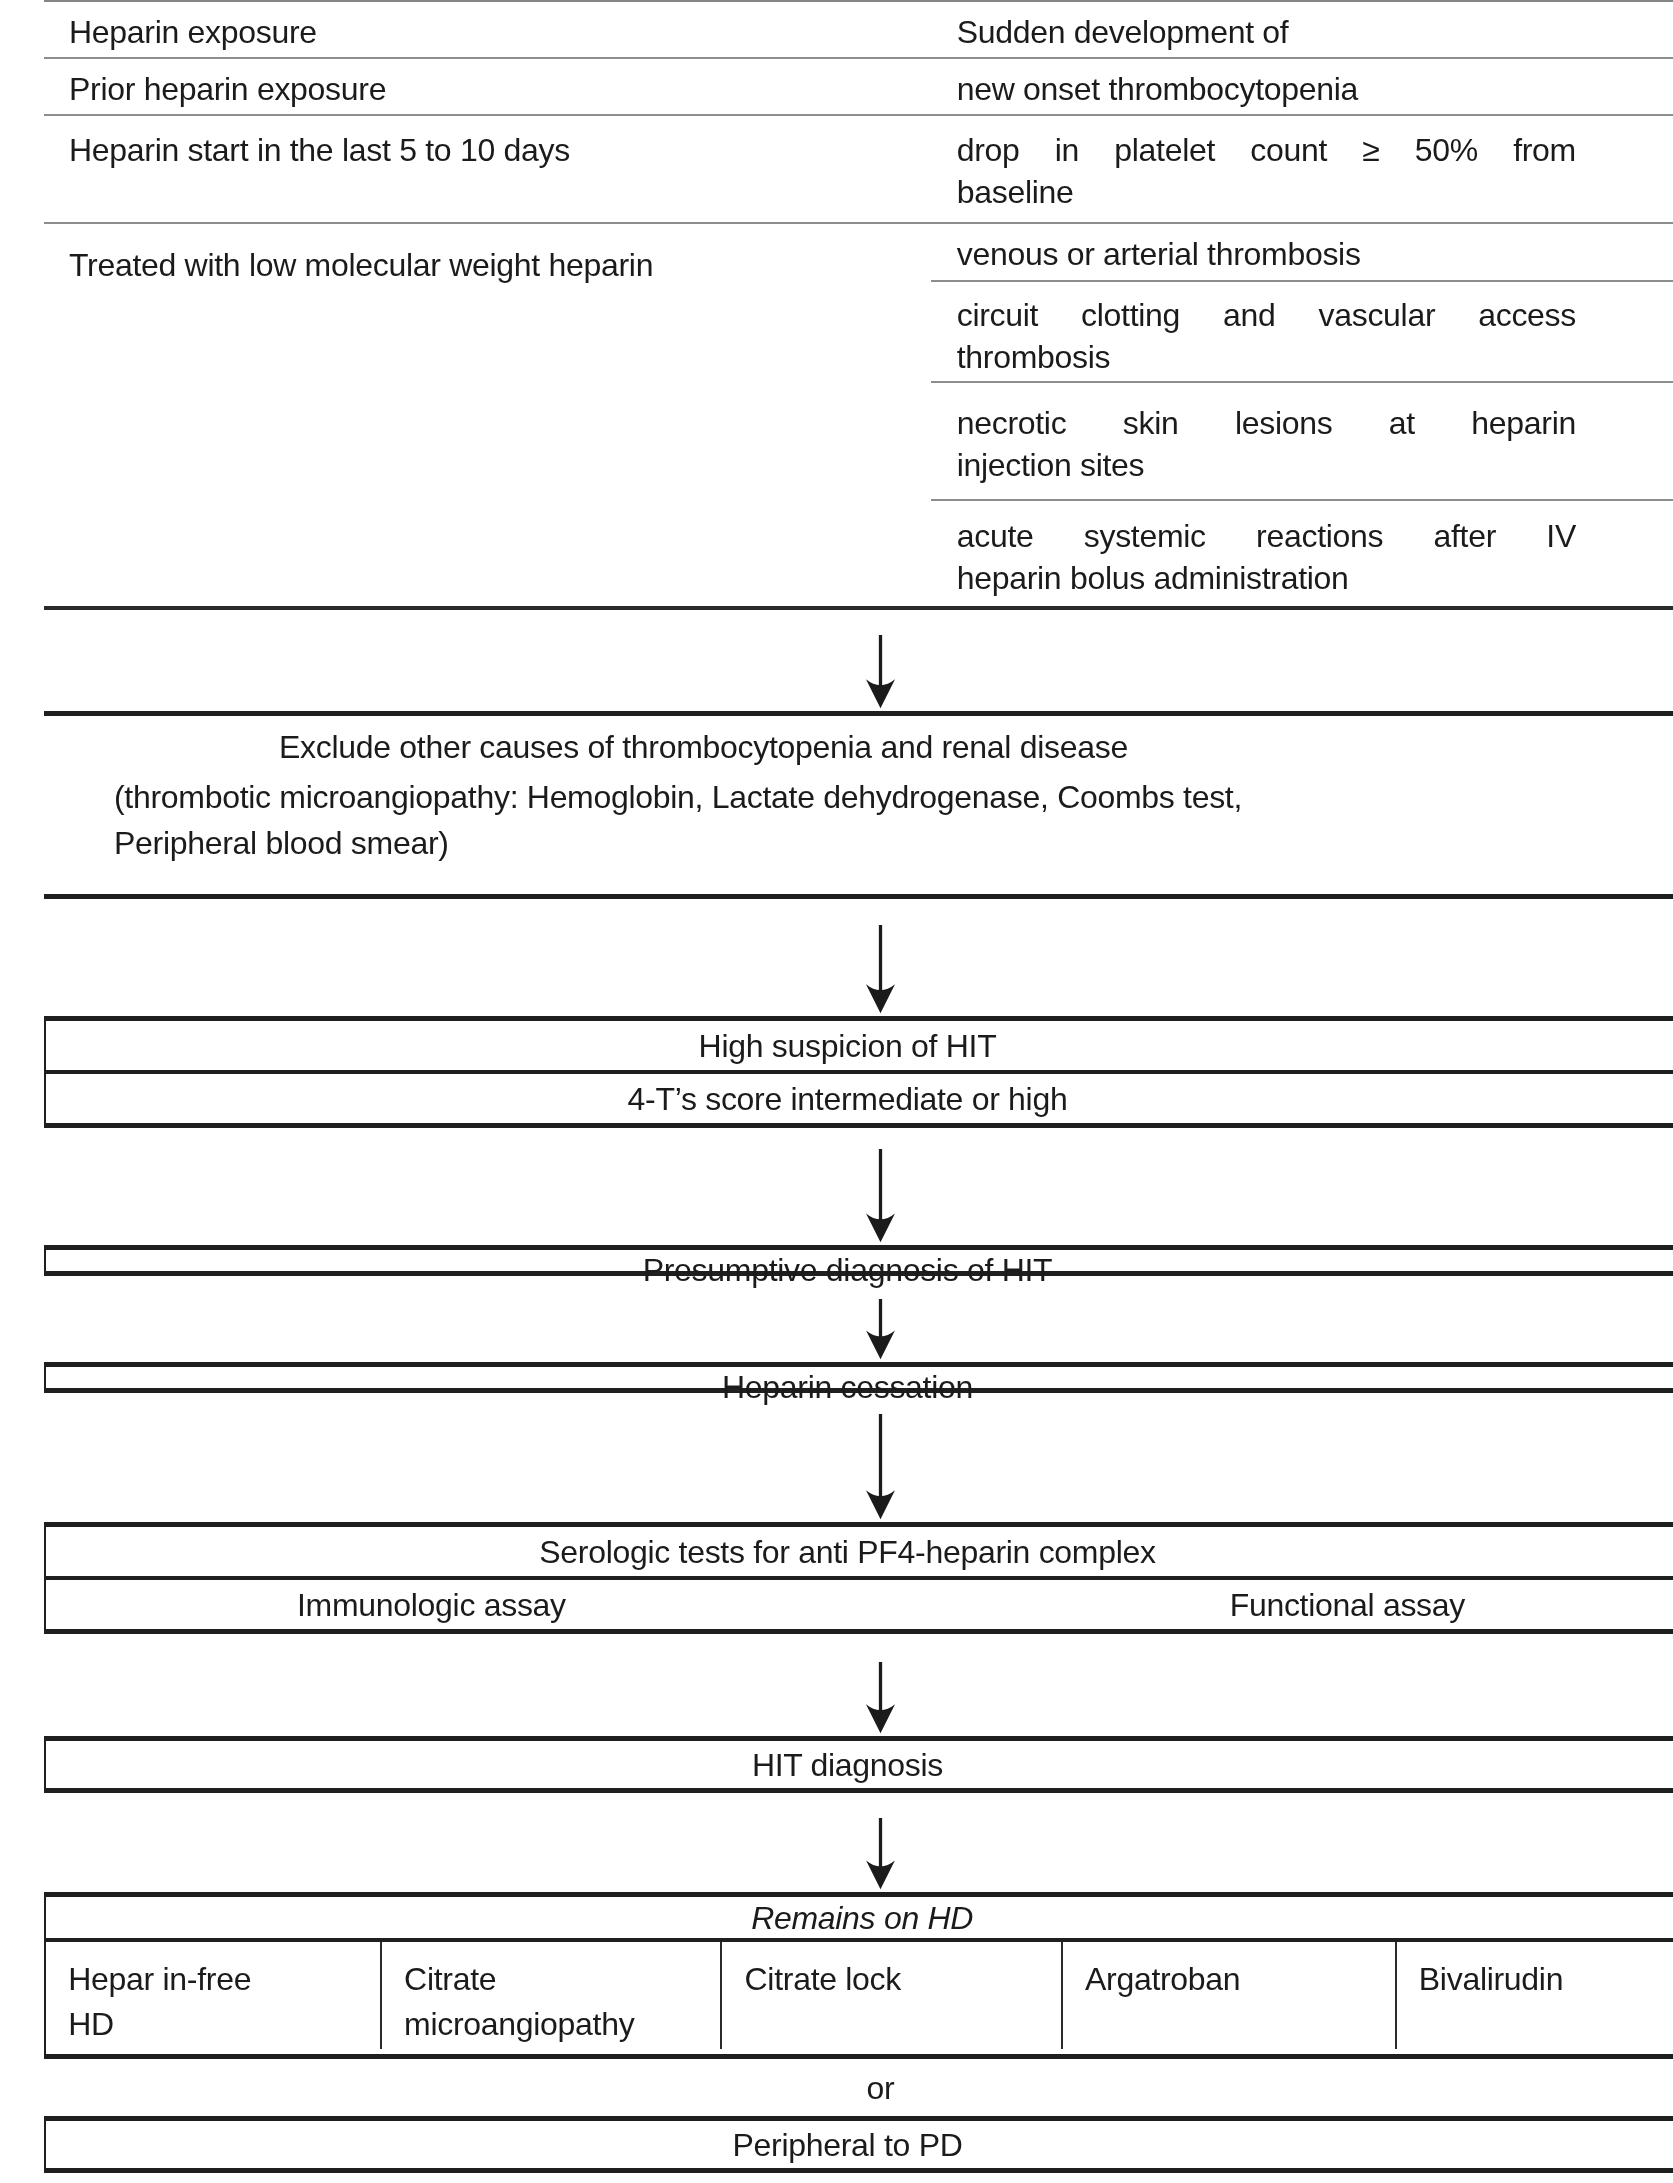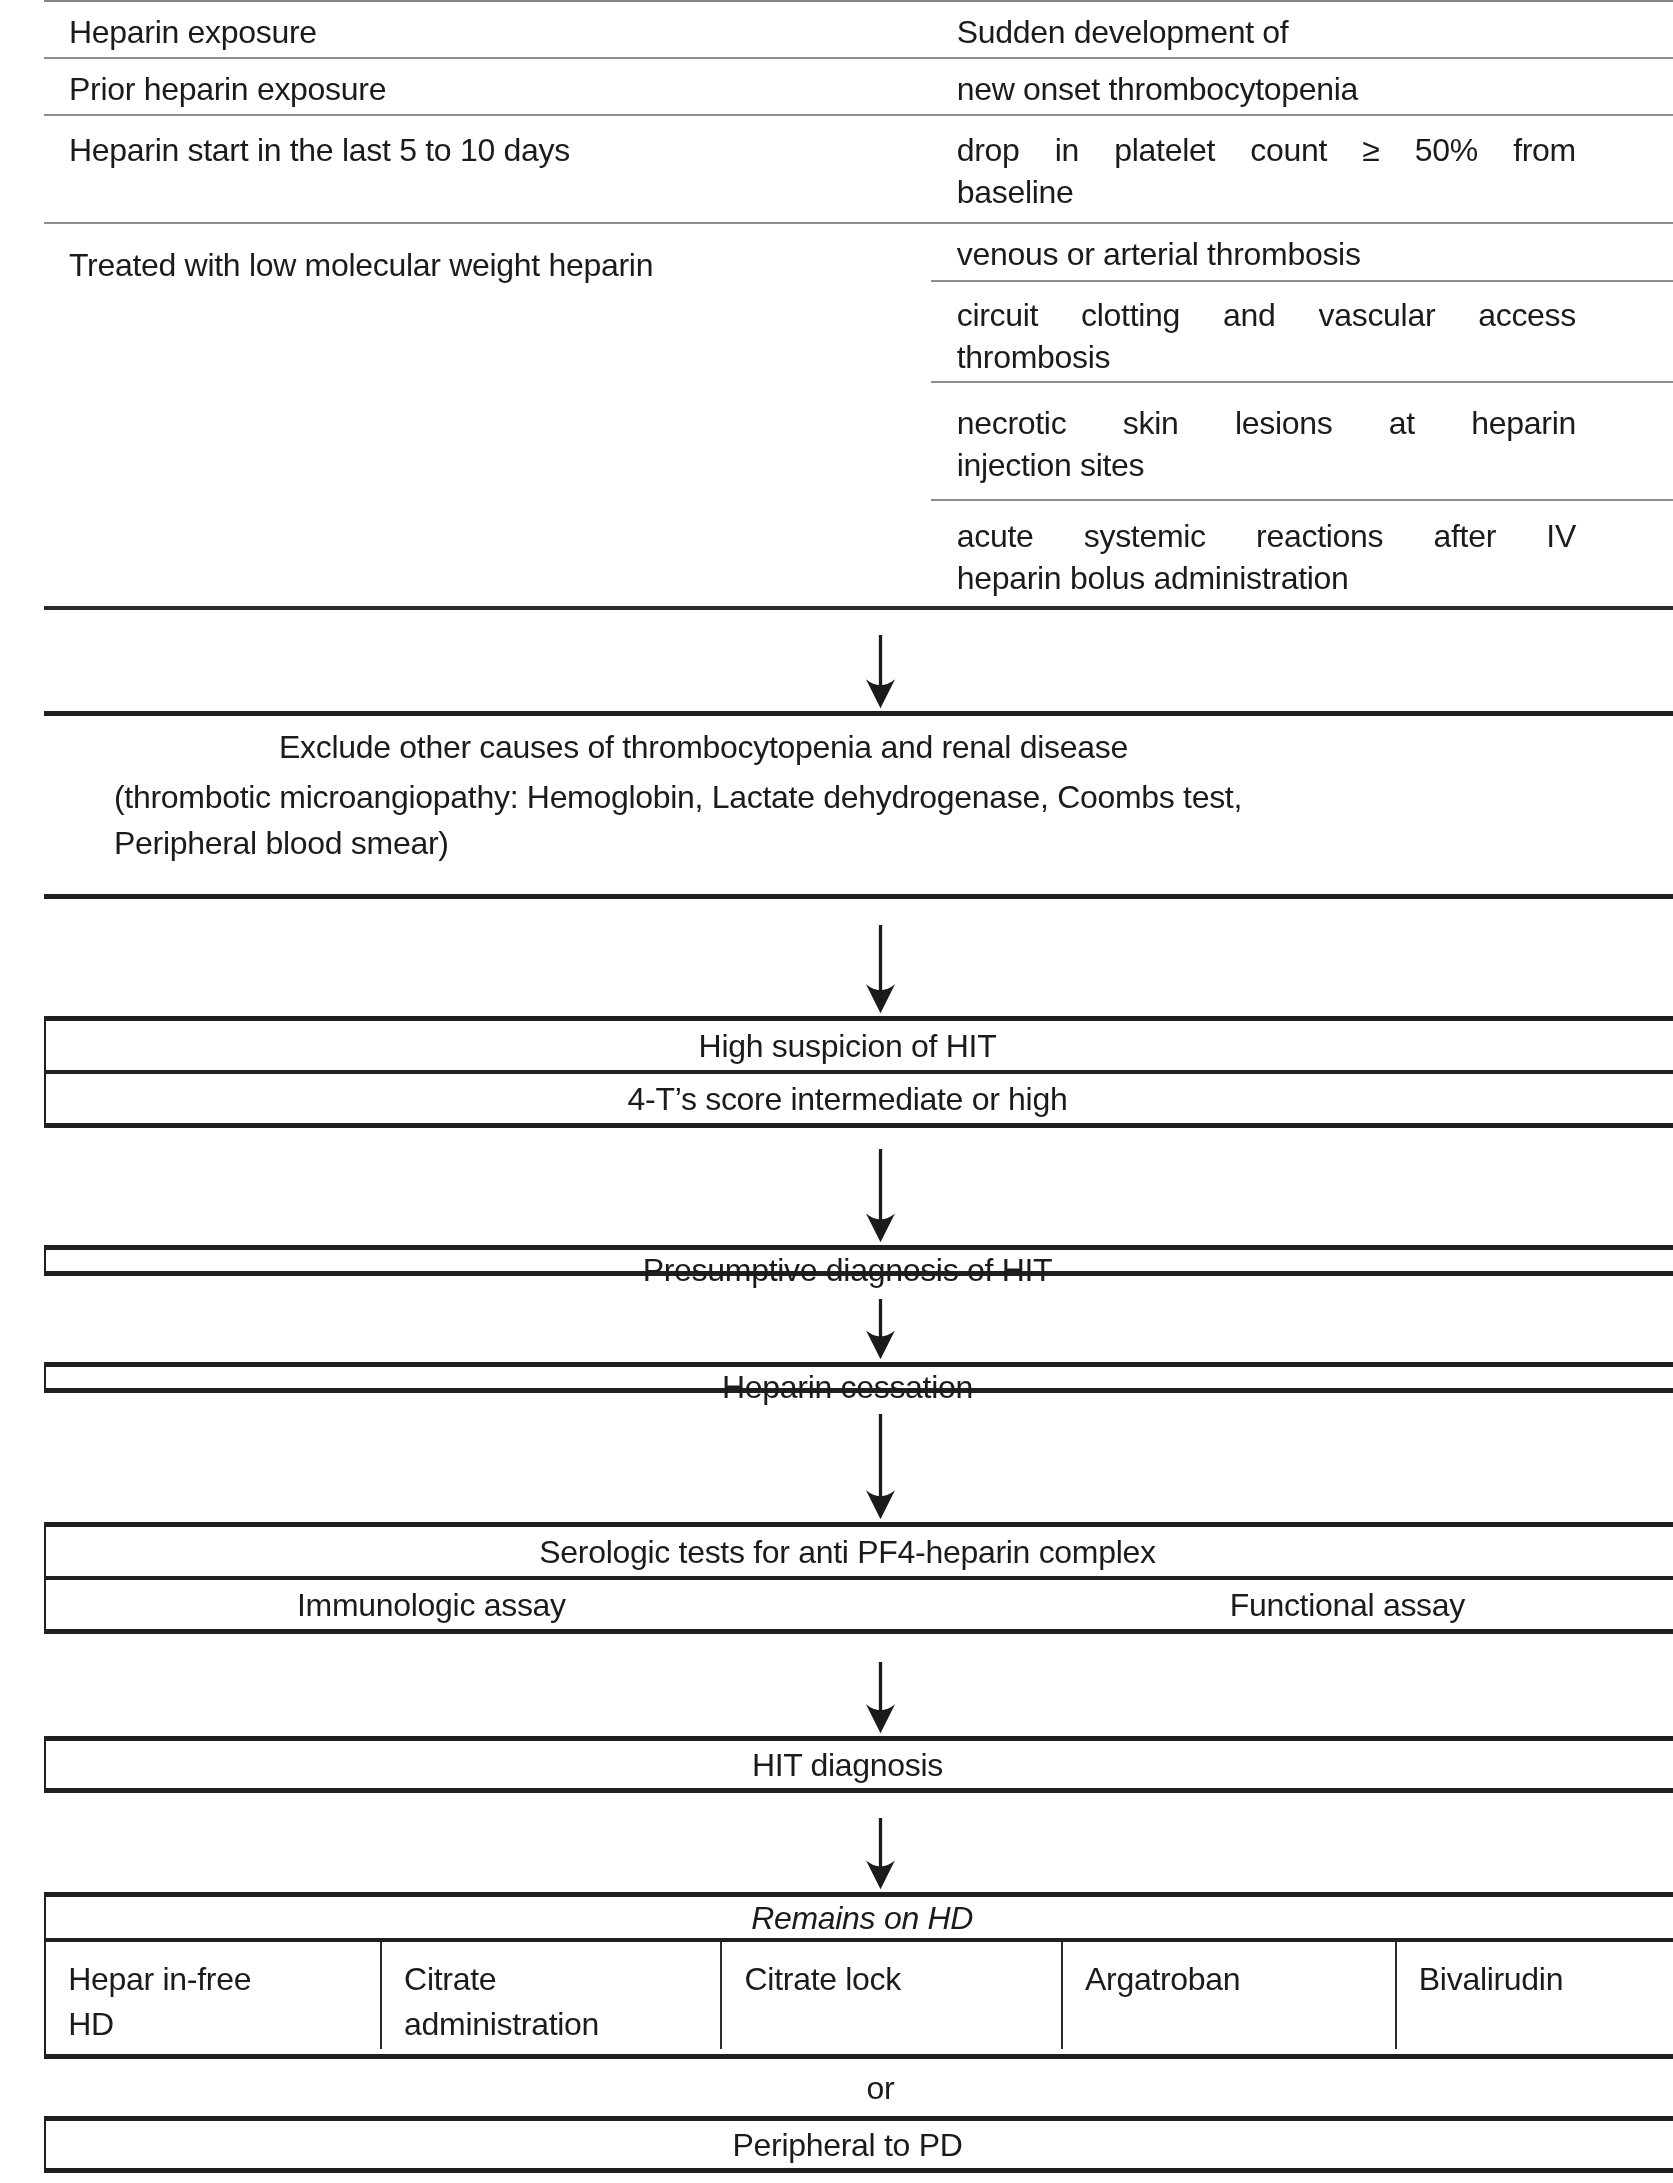--- a/index.html
+++ b/index.html
@@ -213,21 +213,21 @@
   </div>
 
   <section class="hdbox">
     <div class="hd-header">
       <span>Remains on HD</span>
     </div>
     <div class="hd-body">
       <div class="hd-cell">Hepar in-free
 HD</div>
       <div class="hd-cell">Citrate
-administration</div>
+microangiopathy</div>
       <div class="hd-cell">Citrate lock</div>
       <div class="hd-cell">Argatroban</div>
       <div class="hd-cell">Bivalirudin</div>
     </div>
   </section>
 
   <div class="or-row">
     <span>or</span>
   </div>
 

